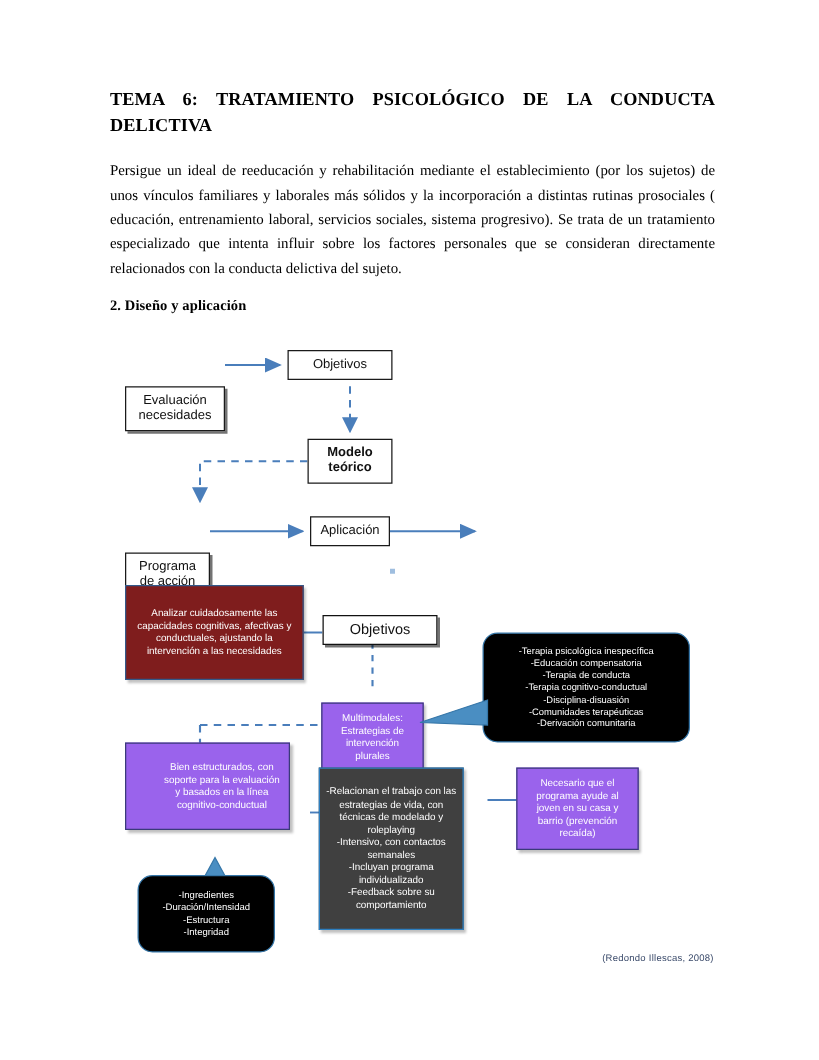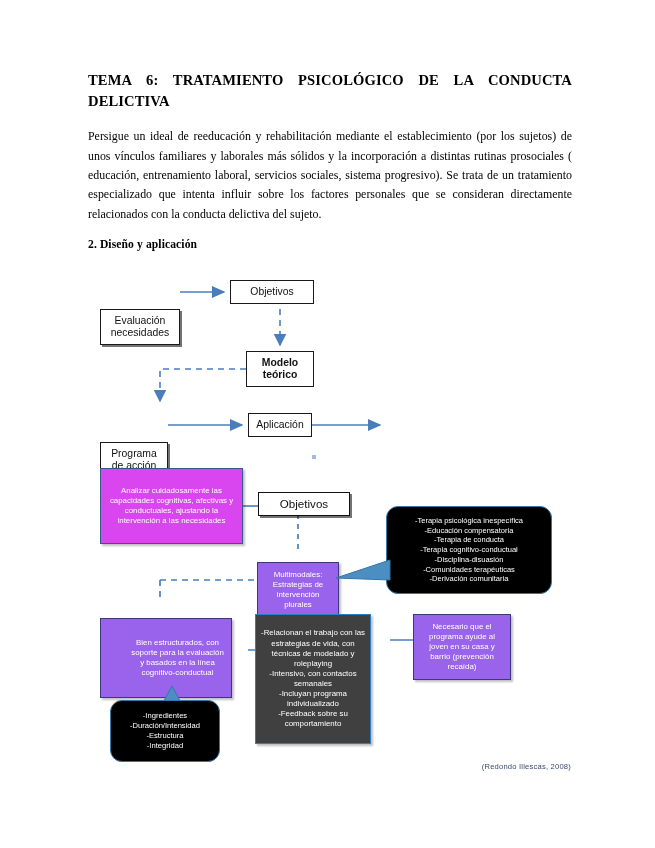--- a/index.html
+++ b/index.html
@@ -102,21 +102,21 @@
     font-family: "Liberation Sans", sans-serif;
     color: #ffffff;
     text-align: center;
     display: flex;
     align-items: center;
     justify-content: center;
     line-height: 1.28;
     padding: 3px 5px;
   }
   .n-blue {
-    background: #d946ef;
+    background: #7f1d1d;
     border: 1px solid #33598a;
     box-shadow: 2px 2px 2px rgba(0,0,0,0.25);
   }
   .n-purple {
     background: #9a63ec;
     border: 1px solid #3a3a7a;
     box-shadow: 2px 2px 2px rgba(0,0,0,0.25);
   }
   .n-lightblue {
     background: #404040;
@@ -270,21 +270,21 @@
 -Terapia de conducta
 -Terapia cognitivo-conductual
 -Disciplina-disuasión
 -Comunidades terapéuticas
 -Derivación comunitaria</span>
     </div>
     <svg style="position:absolute;left:246px;top:96px;" width="58" height="26">
       <path d="M56,2 L56,22 L2,20 Z" fill="#4a8ec2" stroke="#3576a8" stroke-width="1"></path>
     </svg>
 
-    <div class="node n-purple" style="left:12px; top:156px; width:132px; height:80px; font-size:7.9px;padding-left:28px;">
+    <div class="node n-purple" style="left:12px; top:132px; width:132px; height:70px; font-size:7.9px;padding-left:28px;">
       <span>Bien estructurados, con soporte para la evaluación y basados en la línea cognitivo-conductual</span>
     </div>
 
     <div class="node n-lightblue" style="left:167px; top:152px; width:116px; height:130px; font-size:7.9px;">
       <span style="white-space:pre-line">-Relacionan el trabajo con las estrategias de vida, con técnicas de modelado y roleplaying
 -Intensivo, con contactos semanales
 -Incluyan programa individualizado
 -Feedback sobre su comportamiento</span>
     </div>
 

